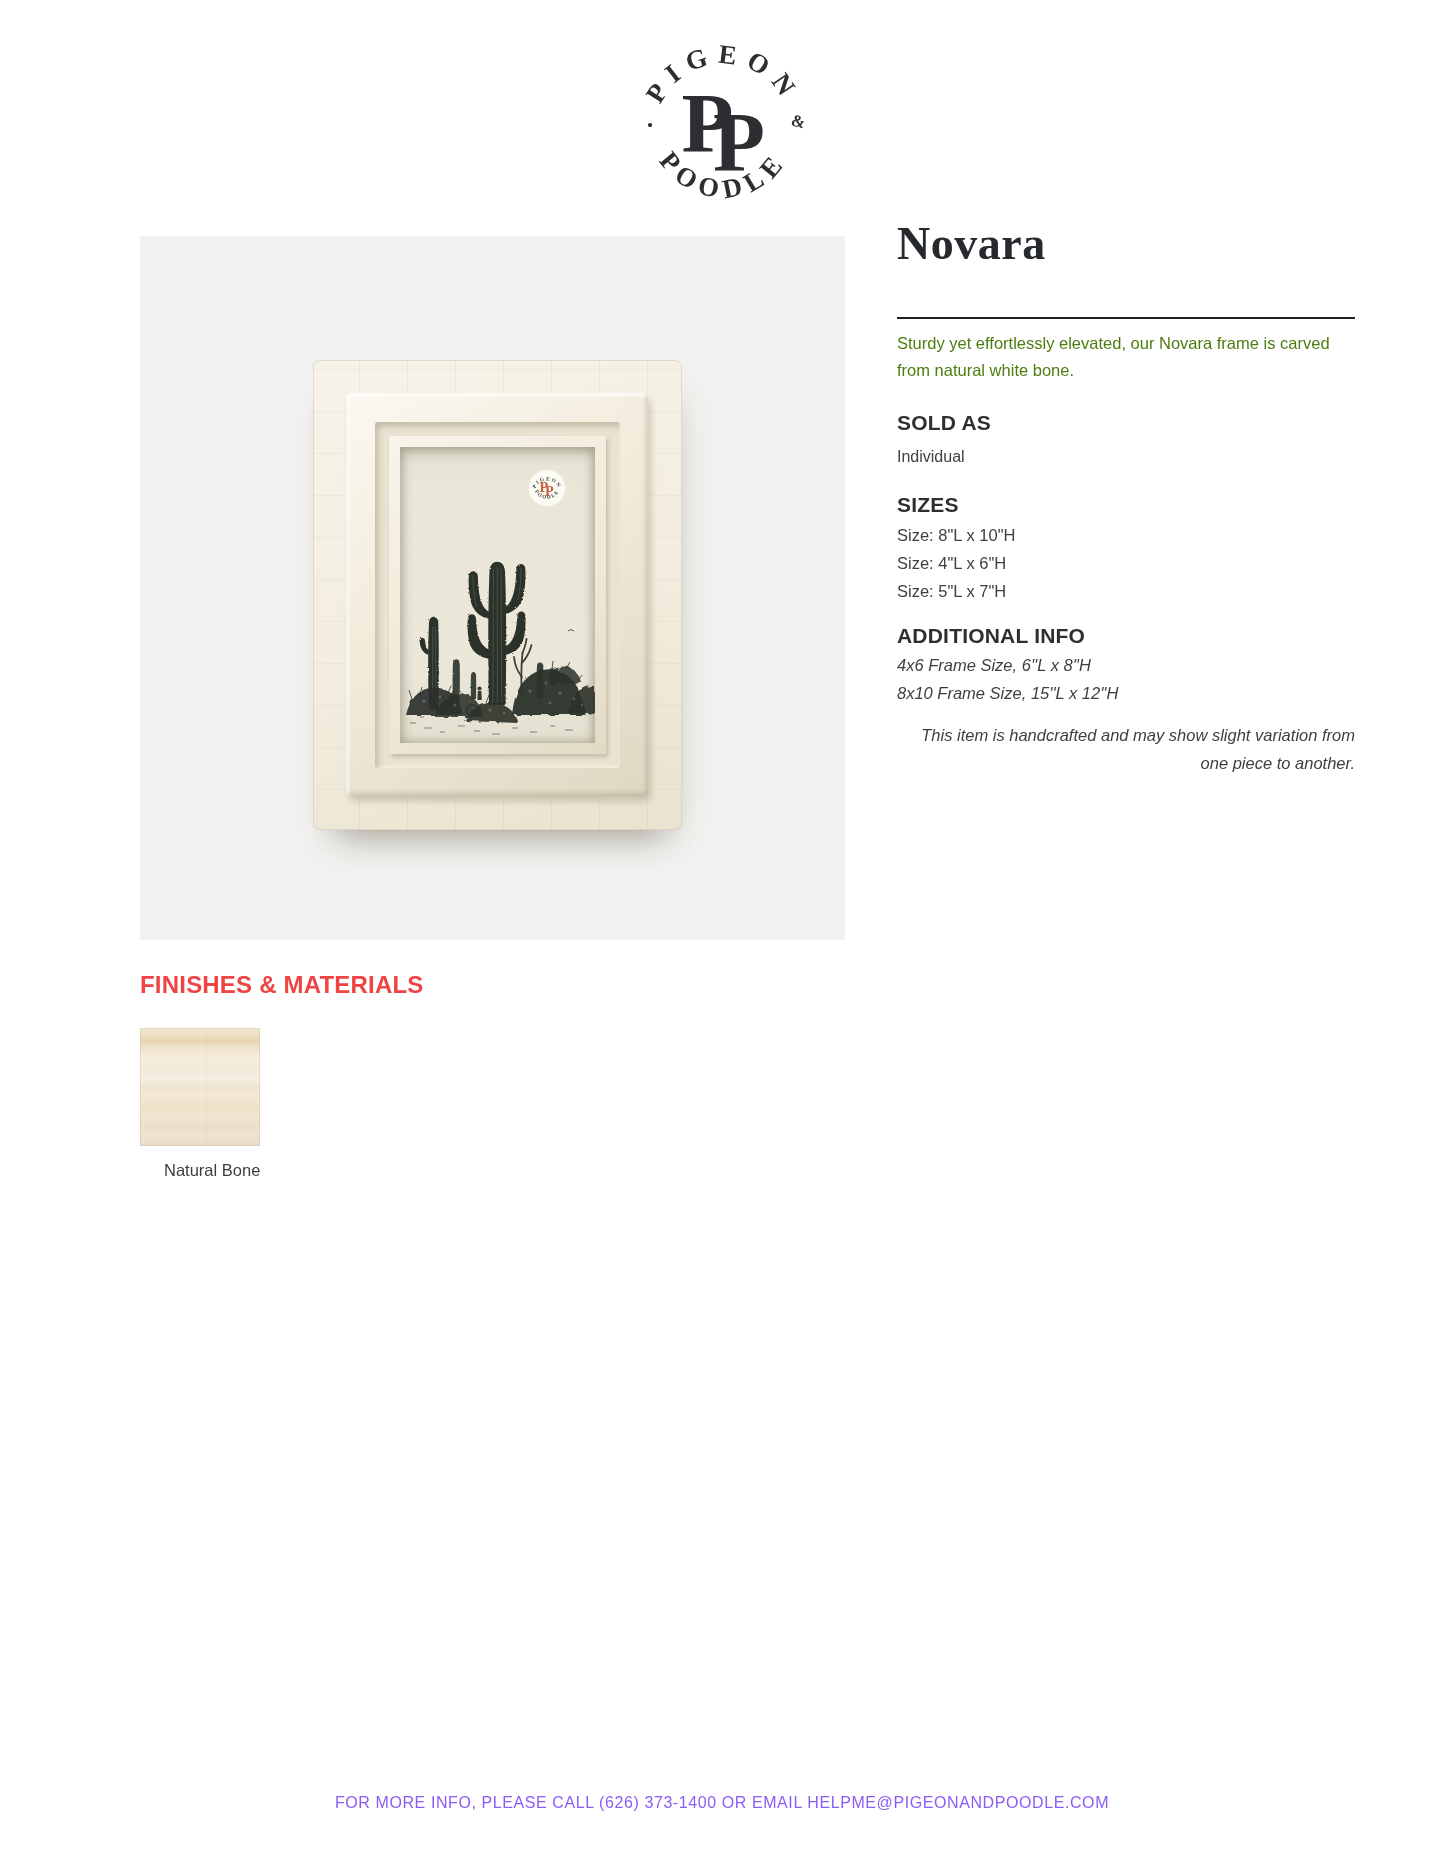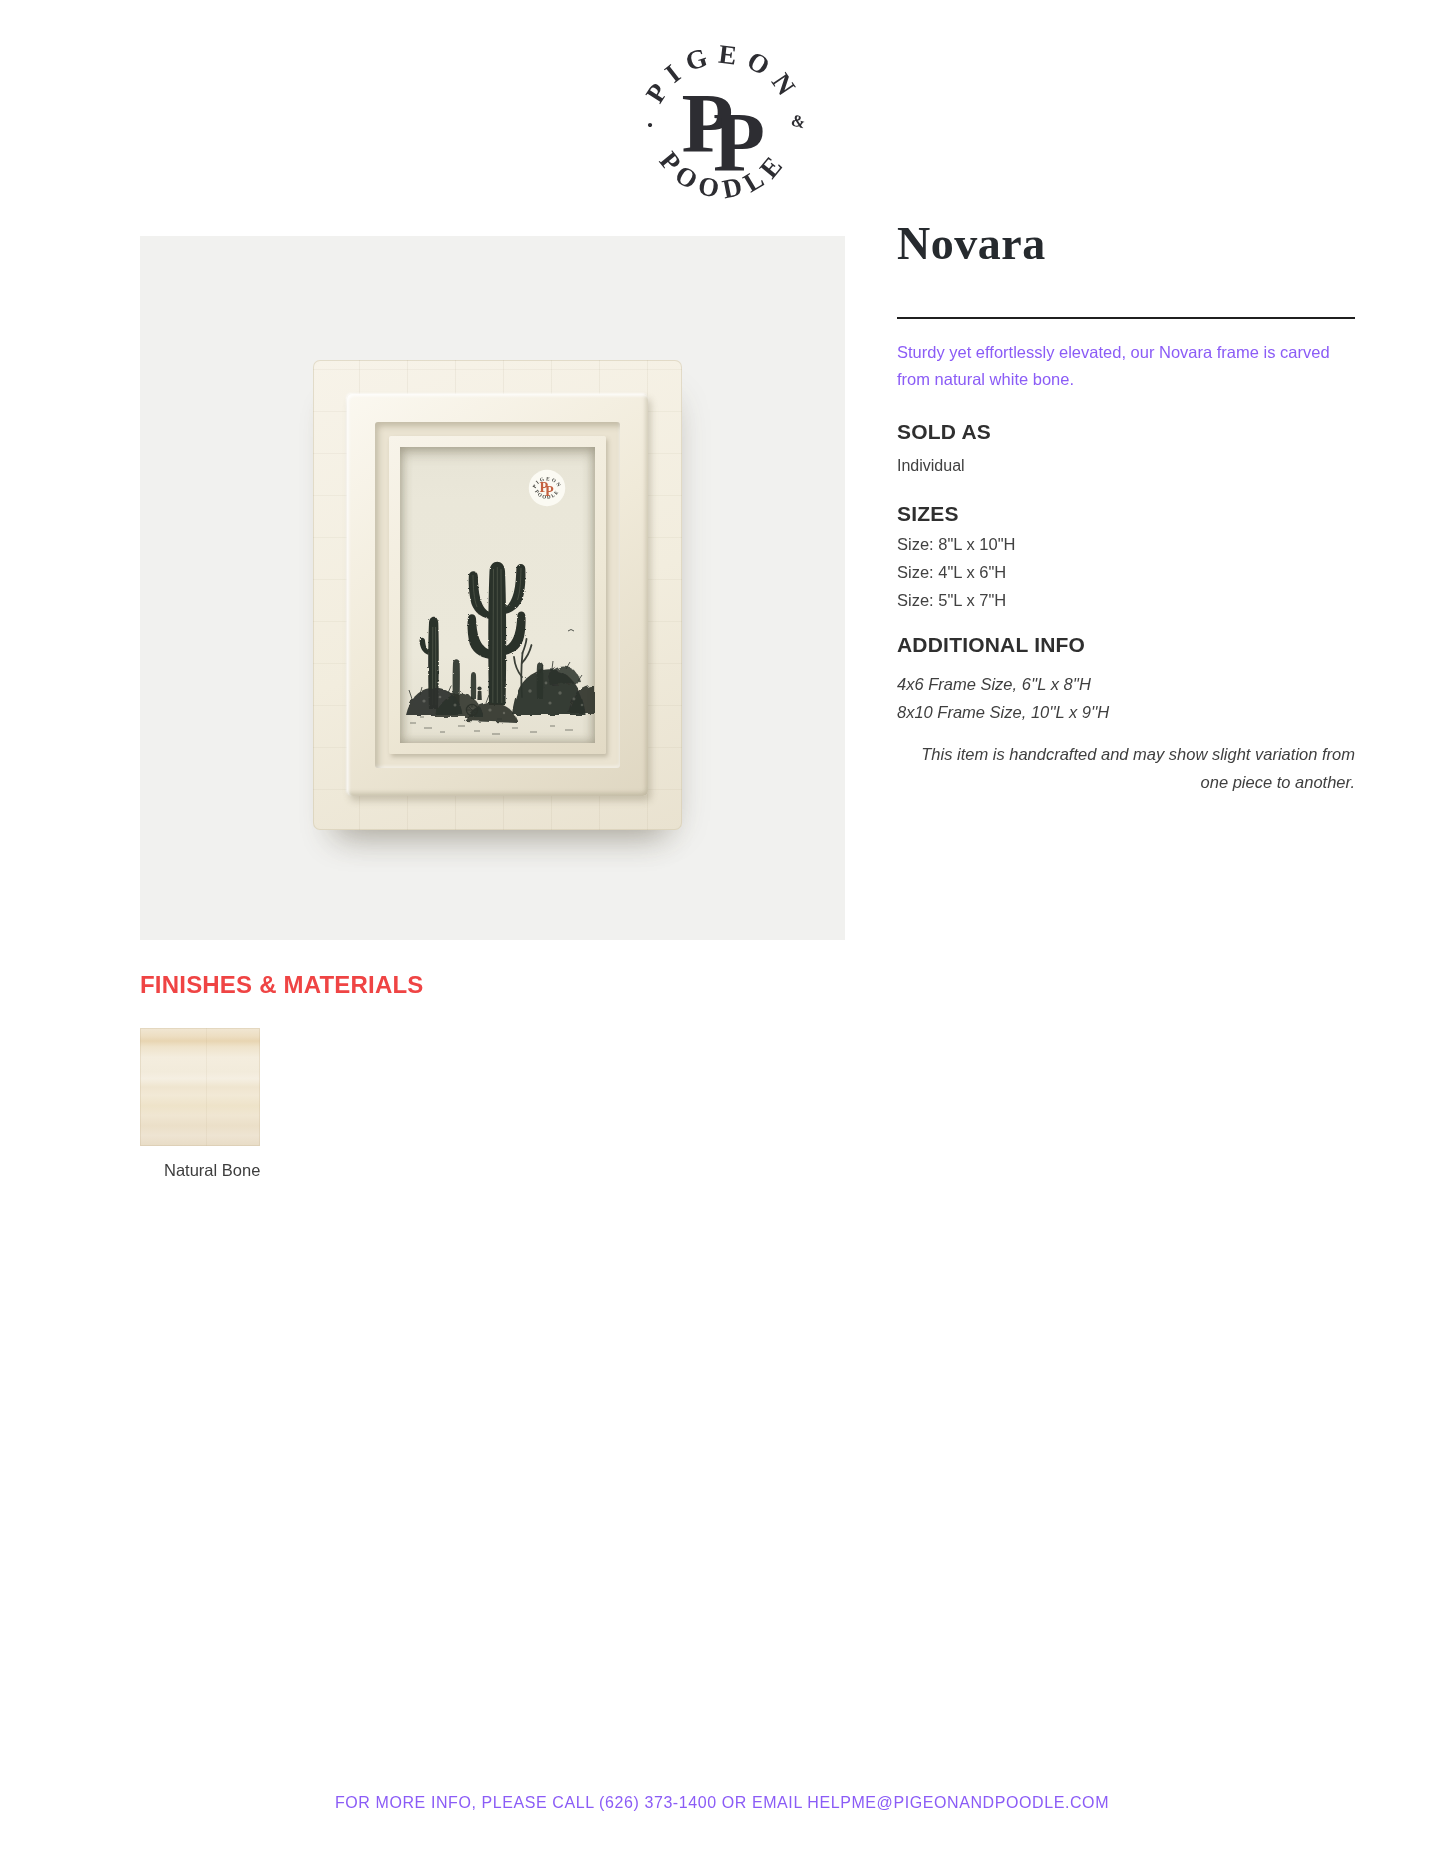--- a/index.html
+++ b/index.html
@@ -66,28 +66,28 @@
   .stamp-arc { font-family:"Liberation Serif", serif; font-weight:700; font-size:5.4px; fill:#3d3d38; }
   .stamp-mono { font-family:"Liberation Serif", serif; font-weight:700; font-size:15px; fill:#c4603f; }
 
   
   .detail-col { position:absolute; left:897px; top:190px; width:458px; color:#414141; }
   .product-title {
     margin-top:26px; font-family:"Liberation Serif", serif; font-weight:700;
     font-size:46px; line-height:1.2; letter-spacing:.5px; color:#262a2e;
   }
   .title-rule { margin-top:46px; height:2px; background:#1f1f1f; }
-  .product-desc { margin-top:20px; font-size:16.5px; line-height:27px; color:#8b5cf6; }
+  .product-desc { margin-top:11px; font-size:16.5px; line-height:27px; color:#4d7c0f; }
   .sec-heading { margin-top:26px; font-size:21px; line-height:26px; font-weight:700; color:#2f2f2f; letter-spacing:.2px; }
   .sec-heading.sizes { margin-top:22px; }
   .sec-heading.addl { margin-top:18px; }
   .sec-value { margin-top:7px; font-size:16px; line-height:27px; }
   .size-line { font-size:16.5px; line-height:28px; }
   .size-list { margin-top:3px; }
-  .info-list { margin-top:12px; }
+  .info-list { margin-top:2px; }
   .info-line { font-size:16.5px; line-height:28px; font-style:italic; color:#3f3f3f; }
   .info-note { margin-top:14px; font-size:16.5px; line-height:28px; font-style:italic; color:#3f3f3f;text-align:right; }
 
   
   .finishes { position:absolute; left:140px; top:970px; width:500px; }
   .fin-heading { font-size:24px; line-height:30px; font-weight:700; color:#ef4444; letter-spacing:.2px; }
   .swatch {
     margin-top:28px; width:120px; height:118px; cursor:pointer;
     background:
       linear-gradient(90deg, rgba(205,180,135,0) 0 55%, rgba(160,140,100,.10) 55.5%, rgba(205,180,135,0) 56% 100%),
@@ -283,21 +283,21 @@
     <h3 class="sec-heading sizes">SIZES</h3>
     <div class="size-list">
       <p class="size-line">Size: 8"L x 10"H</p>
       <p class="size-line">Size: 4"L x 6"H</p>
       <p class="size-line">Size: 5"L x 7"H</p>
     </div>
 
     <h3 class="sec-heading addl">ADDITIONAL INFO</h3>
     <div class="info-list">
       <p class="info-line">4x6 Frame Size, 6''L x 8''H</p>
-      <p class="info-line">8x10 Frame Size, 10''L x 9''H</p>
+      <p class="info-line">8x10 Frame Size, 15''L x 12''H</p>
     </div>
     <p class="info-note">This item is handcrafted and may show slight variation from one piece to another.</p>
   </div>
 
   <div class="finishes">
     <h3 class="fin-heading">FINISHES &amp; MATERIALS</h3>
     <div class="swatch"></div>
     <p class="swatch-label">Natural Bone</p>
   </div>
 

